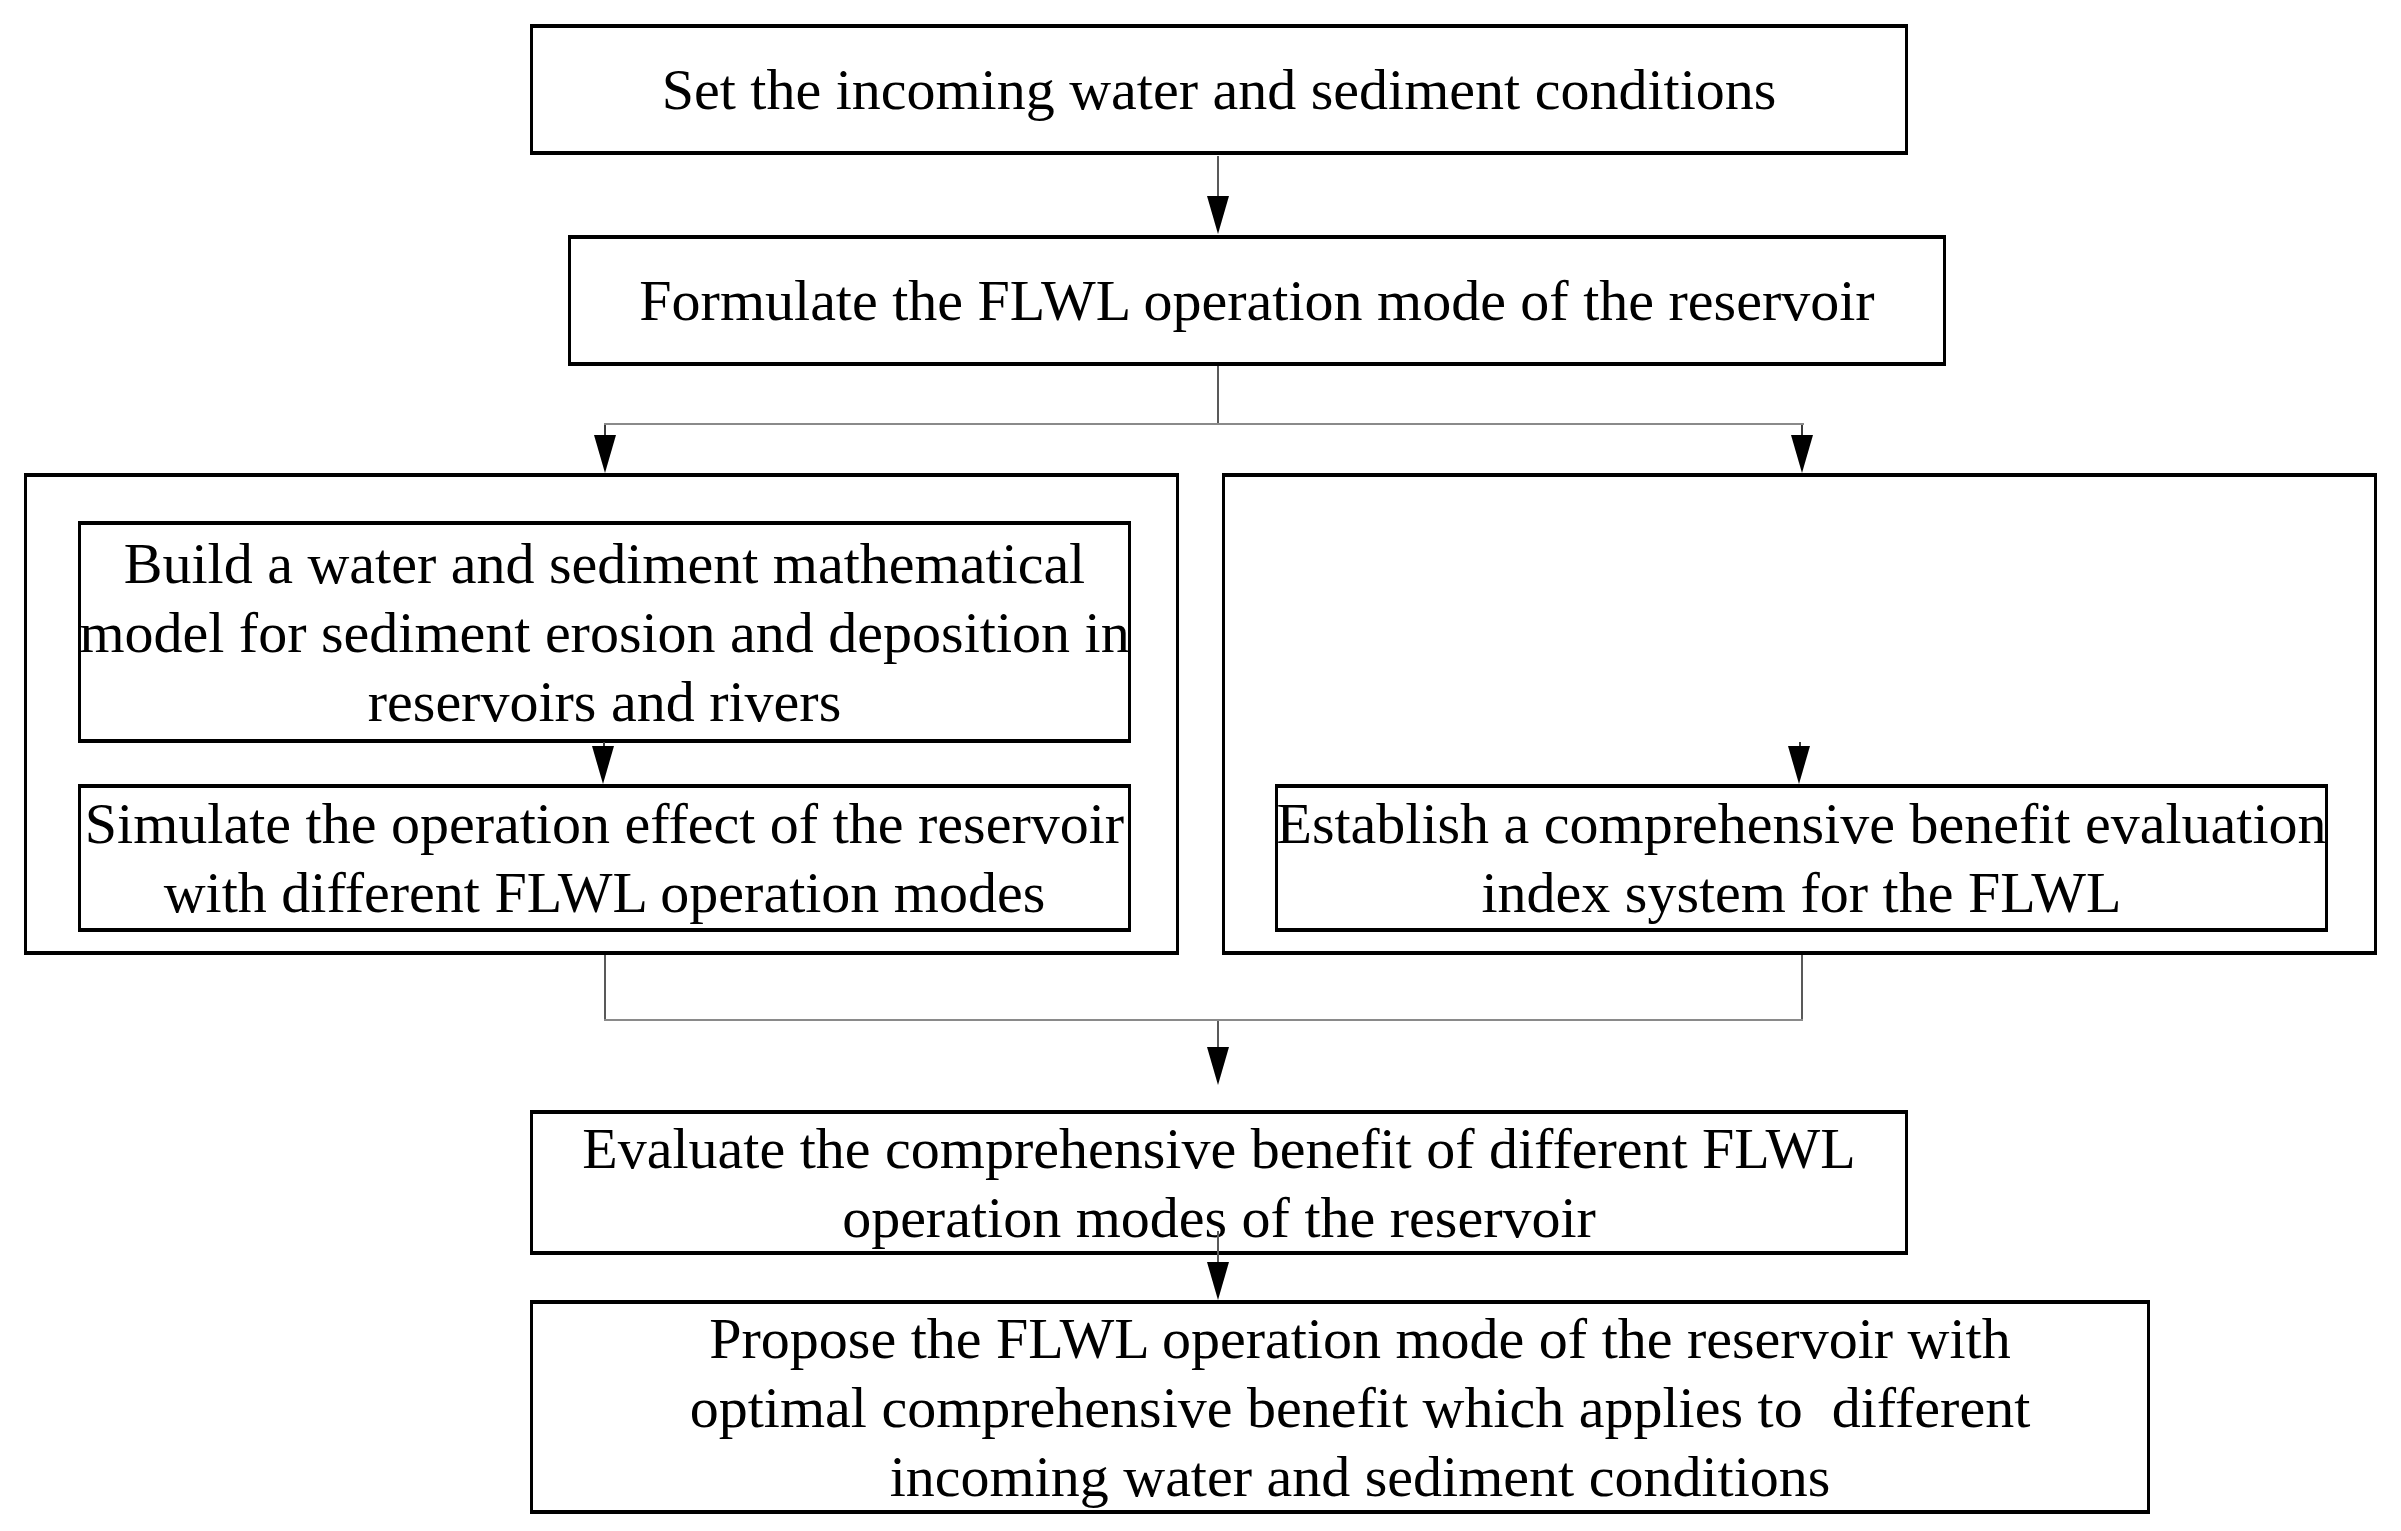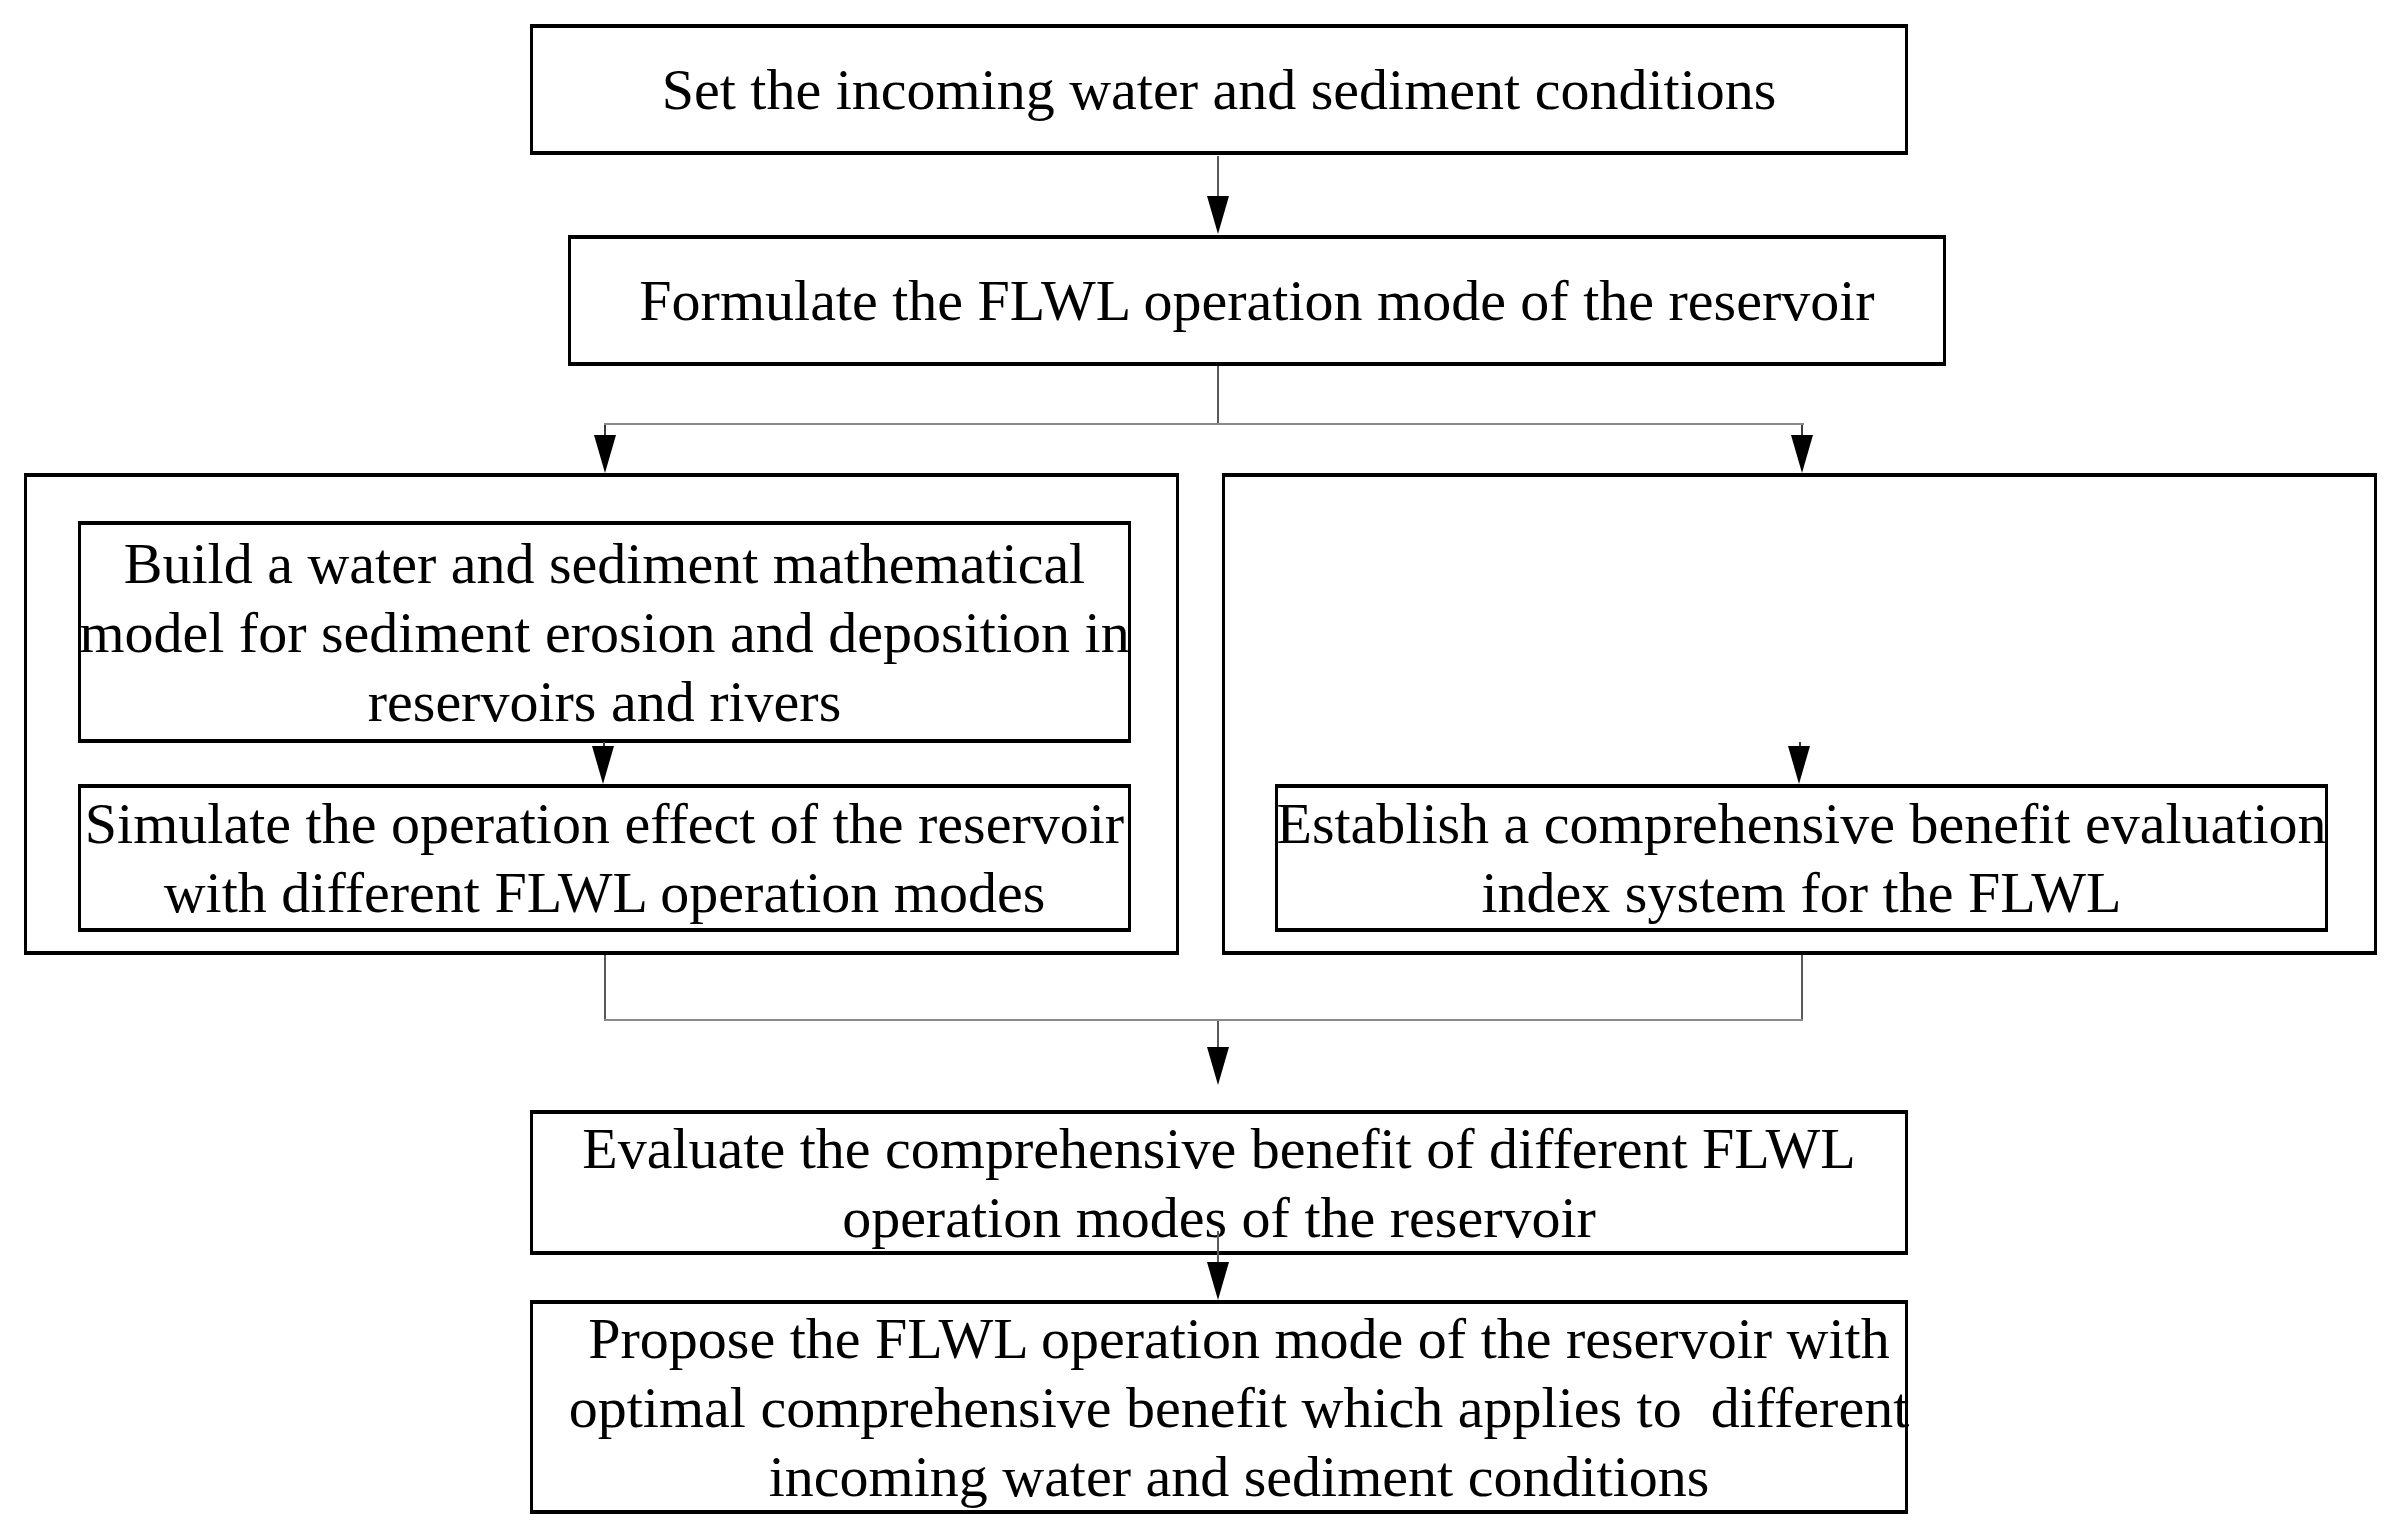--- a/index.html
+++ b/index.html
@@ -59,21 +59,21 @@
     height: 0;
     border-left: 11.8px solid transparent;
     border-right: 11.8px solid transparent;
     border-top: 38px solid #000000;
   }
 
   
   .box-set       { left: 530px;  top: 24.4px;   width: 1378px; height: 131px; }
   .box-formulate { left: 530px;  top: 235px;  width: 1378px; height: 131px; margin-left: 38px; }
   .box-evaluate  { left: 530px;  top: 1086px; width: 1378px; height: 145px; margin-top: 24px; }
-  .box-propose   { left: 530px;  top: 1300px; width: 1378px; height: 214px; padding-left: 40px; }
+  .box-propose   { left: 530px;  top: 1300px; width: 1620px; height: 214px; padding-left: 40px; }
 
   
   .container-left  { left: 24.4px;   top: 473px; width: 1155px; height: 482px; }
   .container-right { left: 1222px; top: 473px; width: 1155px; height: 482px; }
 
   
   .box-build-math    { left: 78px;  top: 521px;  width: 1053px; height: 222px; }
   .box-simulate      { left: 78px;  top: 784px; width: 1053px; height: 148px; }
   .box-build-benefit { left: 1275px; top: 521px;  width: 1053px; height: 222px; }
   .box-establish     { left: 1275px; top: 784px; width: 1053px; height: 148px; }

